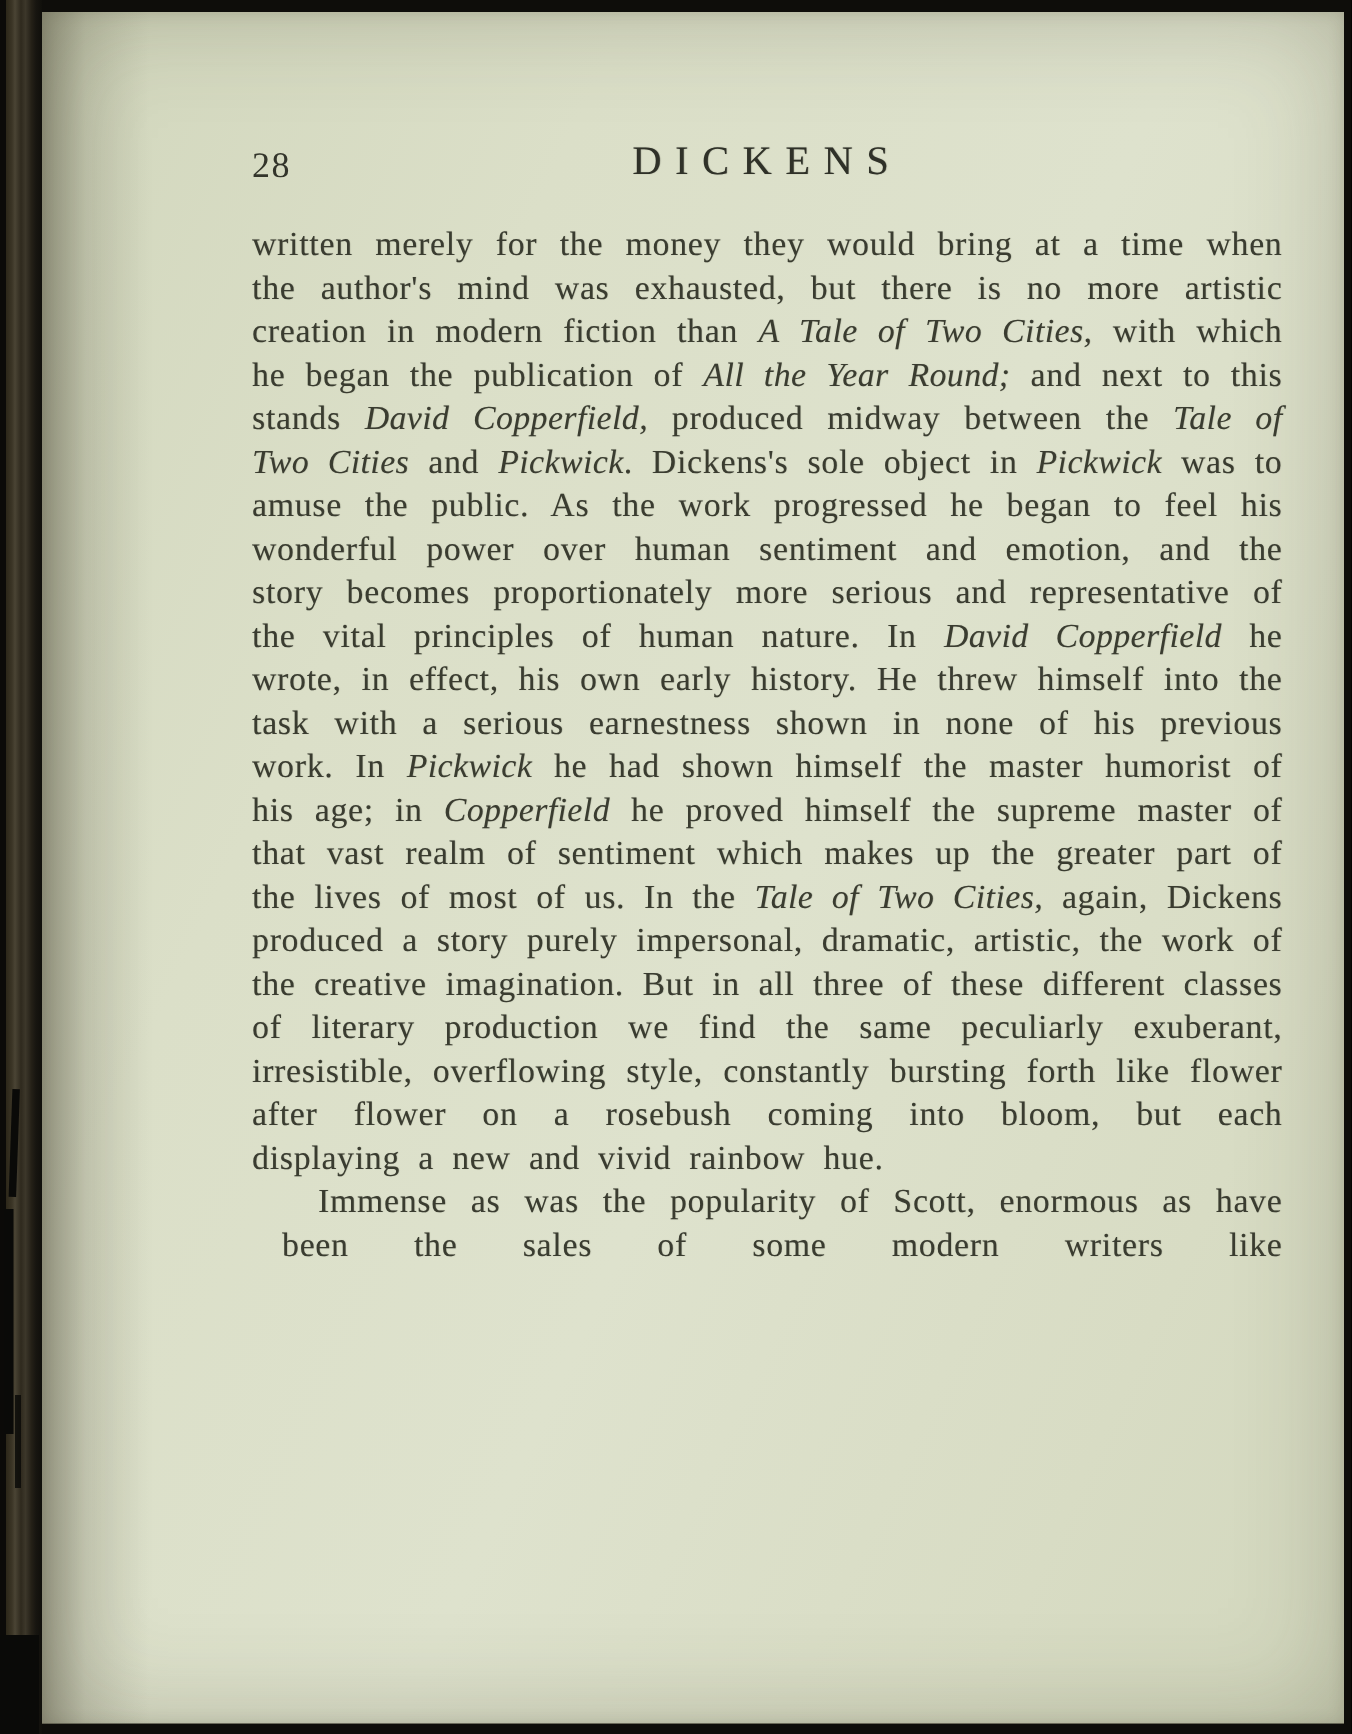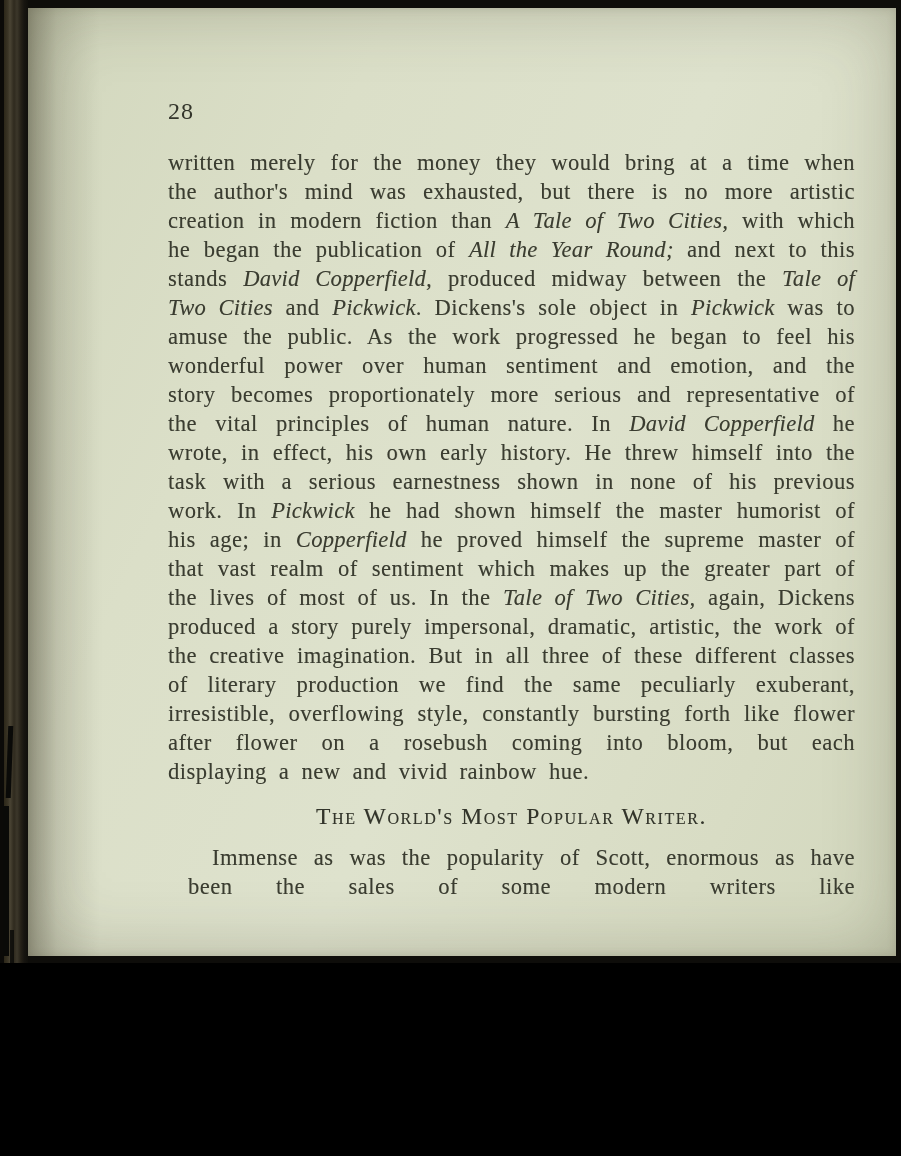--- a/index.html
+++ b/index.html
@@ -1,20 +1,20 @@
 <!DOCTYPE html>
 <html><head>
 <meta charset="utf-8">
 <style>
   html, body { margin: 0; padding: 0; background: #000; }
 
   .scan {
     position: relative;
     width: 901px;
-    height: 963px;
+    height: 1156px;
     background: #0e0d0a;
     overflow: hidden;
     font-family: "Liberation Serif", serif;
   }
 
   
   .edge-strip {
     position: absolute;
     left: 0; top: 0; bottom: 0;
     width: 28px;
@@ -113,23 +113,23 @@
   <div class="edge-mark mark1"></div>
   <div class="edge-mark mark2"></div>
   <div class="edge-mark mark3"></div>
   <div class="edge-mark mark4"></div>
 
   <div class="page">
     <div class="content">
 
       <div class="page-head">
         <span class="page-number">28</span>
+        <span class="running-title">DICKENS</span>
       </div>
 
       <p class="body-text"><span>written merely for the money they would bring at a time when the author's mind was exhausted, but there is no more artistic creation in modern fiction than </span><i>A Tale of Two Cities,</i><span> with which he began the publication of </span><i>All the Year Round;</i><span> and next to this stands </span><i>David Copperfield,</i><span> produced midway between the </span><i>Tale of Two Cities</i><span> and </span><i>Pickwick</i><span>. Dickens's sole object in </span><i>Pickwick</i><span> was to amuse the public. As the work progressed he began to feel his wonderful power over human sentiment and emotion, and the story becomes proportionately more serious and representative of the vital principles of human nature. In </span><i>David Copperfield</i><span> he wrote, in effect, his own early history. He threw himself into the task with a serious earnestness shown in none of his previous work. In </span><i>Pickwick</i><span> he had shown himself the master humorist of his age; in </span><i>Copperfield</i><span> he proved himself the supreme master of that vast realm of sentiment which makes up the greater part of the lives of most of us. In the </span><i>Tale of Two Cities,</i><span> again, Dickens produced a story purely impersonal, dramatic, artistic, the work of the creative imagination. But in all three of these different classes of literary production we find the same peculiarly exuberant, irresistible, overflowing style, constantly bursting forth like flower after flower on a rosebush coming into bloom, but each displaying a new and vivid rainbow hue.</span></p>
 
-      <h2 class="section-heading">The World's Most Popular Writer.</h2>
 
       <p class="body-text indent fill-last"><span>Immense as was the popularity of Scott, enormous as have been the sales of some modern writers like</span></p>
 
     </div>
   </div>
 </div>
 
 </body></html>

